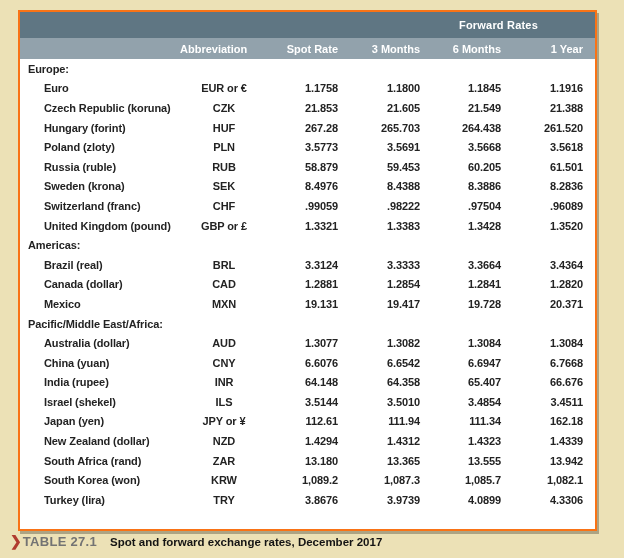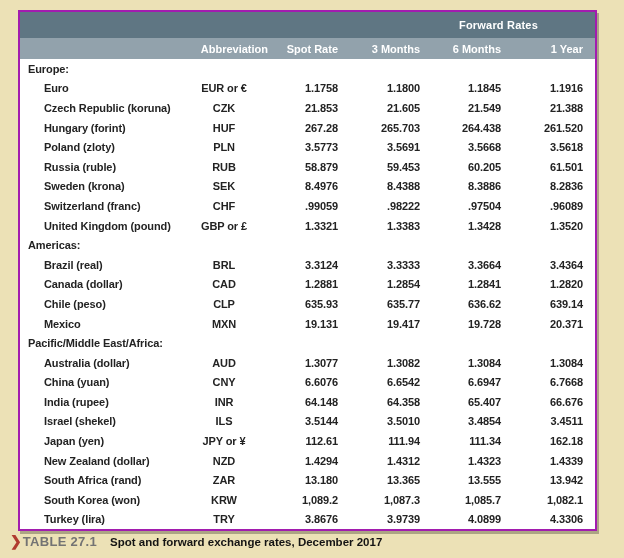--- a/index.html
+++ b/index.html
@@ -3,30 +3,30 @@
 <meta charset="utf-8">
 <style>
   html,body{margin:0;padding:0;}
   body{
     width:624px;height:558px;position:relative;overflow:hidden;
     background:#ece1b6;
     font-family:"Liberation Sans", sans-serif;
   }
   .table-card{
     position:absolute;left:18px;top:10px;width:579px;height:521px;
-    background:#ffffff;border:2px solid #a21caf;box-sizing:border-box;
+    background:#ffffff;border:2px solid #f97316;box-sizing:border-box;
     box-shadow:2px 3px 0 rgba(95,90,70,0.45);
   }
   table{width:100%;border-collapse:collapse;table-layout:fixed;}
   th,td{margin:0;padding:0;vertical-align:middle;overflow:hidden;white-space:nowrap;}
   
   .hdr-dark th{background:#5f7683;height:26px;color:#ffffff;font-size:11px;font-weight:bold;}
   .hdr-dark th.fr{text-align:center;padding-left:52px;letter-spacing:0.2px;}
   .hdr-light th{background:#92a2ac;height:21px;color:#ffffff;font-size:11px;font-weight:bold;}
-  .hdr-light th.abbr{text-align:right;margin-left:46px;}
+  .hdr-light th.abbr{text-align:left;margin-left:46px;}
   .hdr-light th.num{text-align:right;padding-right:12px;}
   
   tbody tr{height:19.6px;}
   tbody td{font-size:11px;font-weight:bold;color:#232323;letter-spacing:-0.1px;}
   td.section{padding-left:8px;}
   td.country{padding-left:24px;}
   td.abbr{text-align:center;}
   td.num{text-align:right;padding-right:12px;}
   
   .caption{position:absolute;left:10px;top:534px;display:flex;align-items:baseline;}
@@ -142,28 +142,20 @@
         </tr>
         <tr>
           <td class="country">Canada (dollar)</td>
           <td class="abbr">CAD</td>
           <td class="num">1.2881</td>
           <td class="num">1.2854</td>
           <td class="num">1.2841</td>
           <td class="num">1.2820</td>
         </tr>
         <tr>
-          <td class="country">Chile (peso)</td>
-          <td class="abbr">CLP</td>
-          <td class="num">635.93</td>
-          <td class="num">635.77</td>
-          <td class="num">636.62</td>
-          <td class="num">639.14</td>
-        </tr>
-        <tr>
           <td class="country">Mexico</td>
           <td class="abbr">MXN</td>
           <td class="num">19.131</td>
           <td class="num">19.417</td>
           <td class="num">19.728</td>
           <td class="num">20.371</td>
         </tr>
         <tr>
           <td class="section" colspan="6">Pacific/Middle East/Africa:</td>
         </tr>

